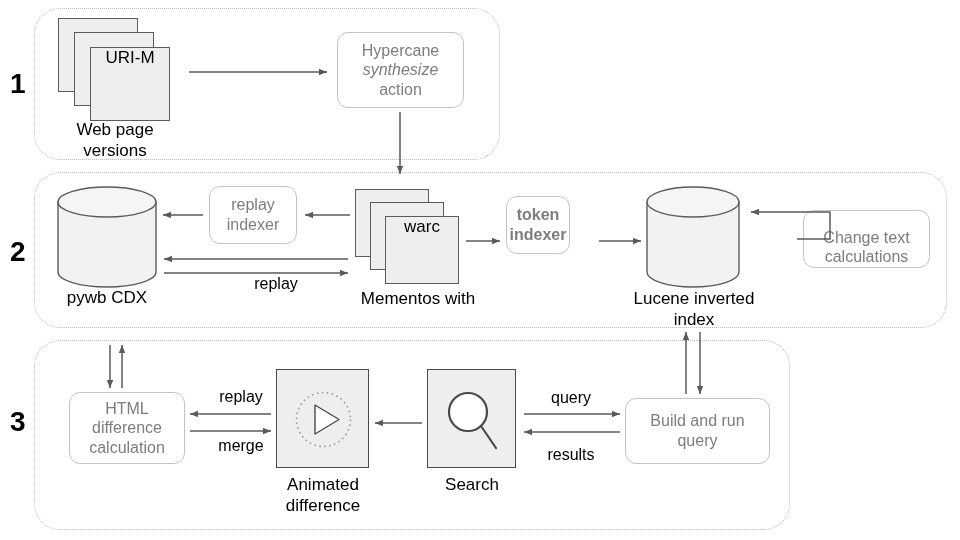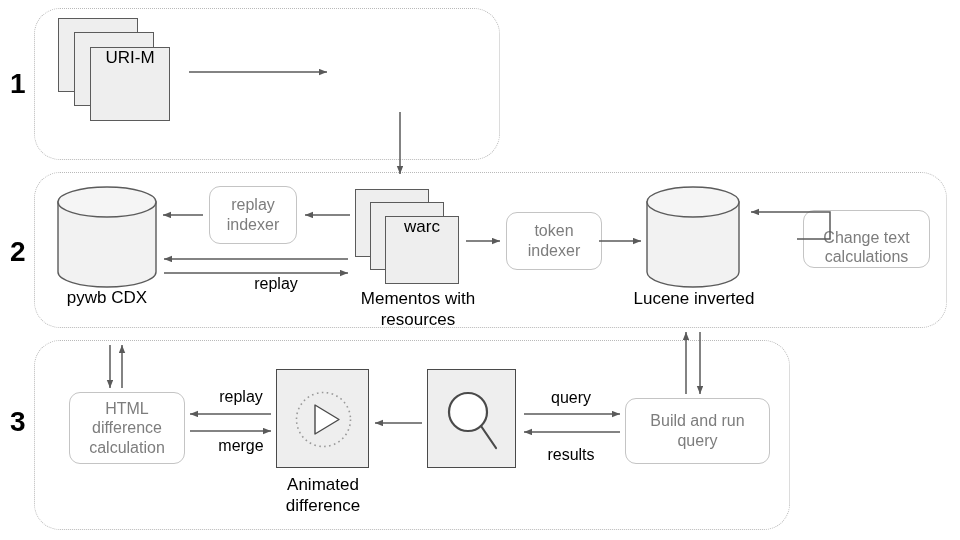--- a/index.html
+++ b/index.html
@@ -64,21 +64,32 @@
   <div class="step-num" style="left:10px;top:238px;">2</div>
   <div class="step-num" style="left:10px;top:408px;">3</div>
 
   <div class="docstack" style="left:58px;top:18px;width:114px;height:95px;">
     <div class="docpage" style="left:0px;top:0px;width:80px;height:74px;"></div>
     <div class="docpage" style="left:16px;top:14px;width:80px;height:74px;"></div>
     <div class="docpage front" style="left:32px;top:29px;width:80px;height:74px;">
       <span class="dlabel">URI-M</span>
     </div>
   </div>
-
+  <div class="caption" style="left:45px;top:120px;width:140px;">
+    <div>Web page</div>
+    <div>versions</div>
+  </div>
+
+  <div class="rbox" style="left:337px;top:32px;width:127px;height:76px;">
+    <div>
+      <div>Hypercane</div>
+      <div class="ital">synthesize</div>
+      <div>action</div>
+    </div>
+  </div>
 
   <div class="cyl" style="left:56px;top:186px;width:102px;height:102px;">
     <svg width="102" height="102" viewBox="0 0 102 102">
       <path d="M2,16 L2,86 A49,15 0 0 0 100,86 L100,16 Z" fill="#f2f2f2" stroke="#5b5b5b" stroke-width="1.4"></path>
       <ellipse cx="51" cy="16" rx="49" ry="15" fill="#f5f5f5" stroke="#5b5b5b" stroke-width="1.4"></ellipse>
     </svg>
   </div>
   <div class="caption" style="left:40px;top:288px;width:134px;">
     <div>pywb CDX</div>
   </div>
@@ -92,38 +103,38 @@
 
   <div class="docstack" style="left:355px;top:189px;width:106px;height:92px;">
     <div class="docpage" style="left:0px;top:0px;width:74px;height:68px;"></div>
     <div class="docpage" style="left:15px;top:13px;width:74px;height:68px;"></div>
     <div class="docpage front" style="left:30px;top:27px;width:74px;height:68px;">
       <span class="dlabel">warc</span>
     </div>
   </div>
   <div class="caption" style="left:338px;top:289px;width:160px;">
     <div>Mementos with</div>
-    <div>resources</div>
-  </div>
-
-  <div class="rbox" style="left:506px;top:212px;width:96px;height:58px;">
+  </div>
+
+  <div class="rbox" style="left:506px;top:196px;width:64px;height:58px;font-weight:bold;">
     <div>
       <div>token</div>
       <div>indexer</div>
     </div>
   </div>
 
   <div class="cyl" style="left:645px;top:186px;width:96px;height:102px;">
     <svg width="96" height="102" viewBox="0 0 96 102">
       <path d="M2,16 L2,86 A46,15 0 0 0 94,86 L94,16 Z" fill="#f2f2f2" stroke="#5b5b5b" stroke-width="1.4"></path>
       <ellipse cx="48" cy="16" rx="46" ry="15" fill="#f5f5f5" stroke="#5b5b5b" stroke-width="1.4"></ellipse>
     </svg>
   </div>
   <div class="caption" style="left:620px;top:289px;width:148px;">
     <div>Lucene inverted</div>
+    <div>index</div>
   </div>
 
   <div class="rbox" style="left:803px;top:210px;width:127px;height:58px;align-items:flex-end;">
     <div>
       <div>Change text</div>
       <div>calculations</div>
     </div>
   </div>
 
   <div class="edge-label" style="left:196px;top:275px;width:160px;">replay</div>
@@ -147,20 +158,21 @@
     <div>difference</div>
   </div>
 
   <div class="tile" style="left:427px;top:369px;width:89px;height:99px;">
     <svg width="89" height="99" viewBox="0 0 89 99">
       <circle cx="40" cy="42" r="19" fill="#ffffff" stroke="#4a4a4a" stroke-width="2.2"></circle>
       <line x1="53" y1="56" x2="68" y2="78" stroke="#4a4a4a" stroke-width="2.2" stroke-linecap="round"></line>
     </svg>
   </div>
   <div class="caption" style="left:412px;top:475px;width:120px;">
+    <div>Search</div>
   </div>
 
   <div class="rbox" style="left:625px;top:398px;width:145px;height:66px;">
     <div>
       <div>Build and run</div>
       <div>query</div>
     </div>
   </div>
 
   <div class="edge-label" style="left:196px;top:388px;width:90px;">replay</div>

